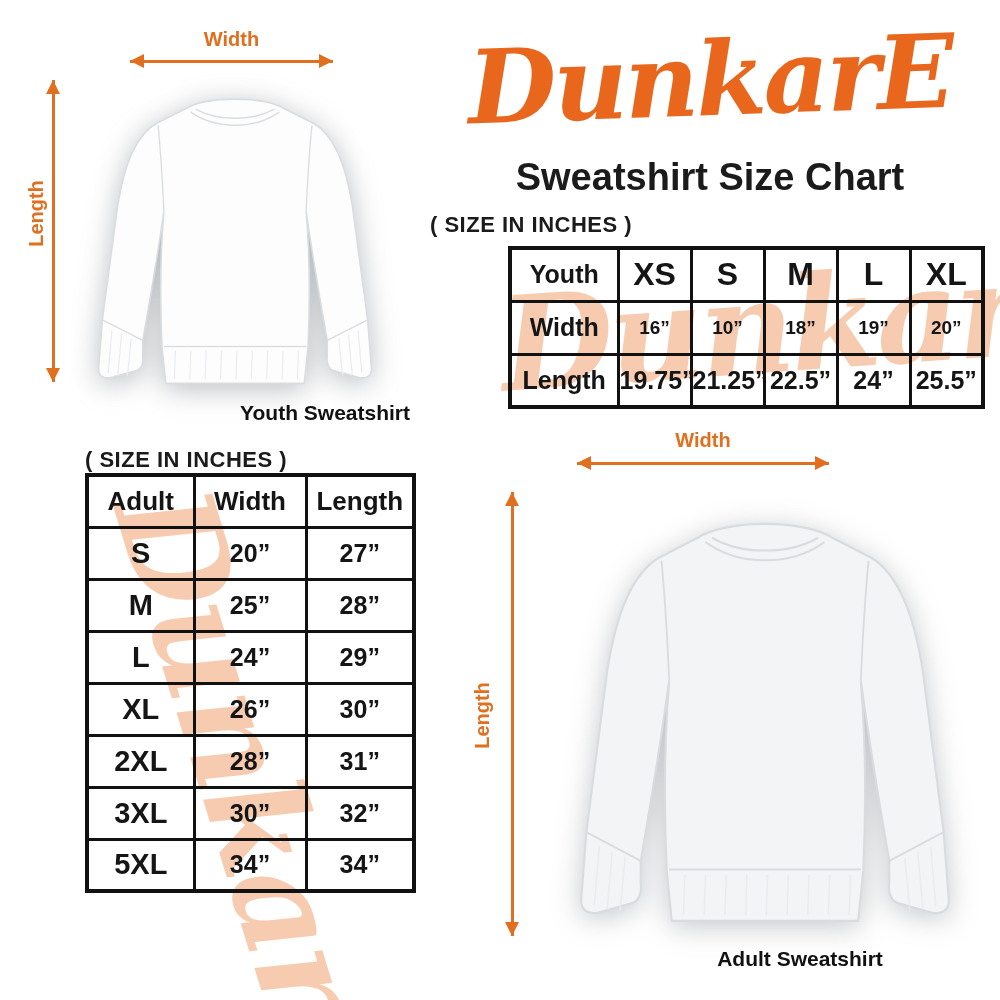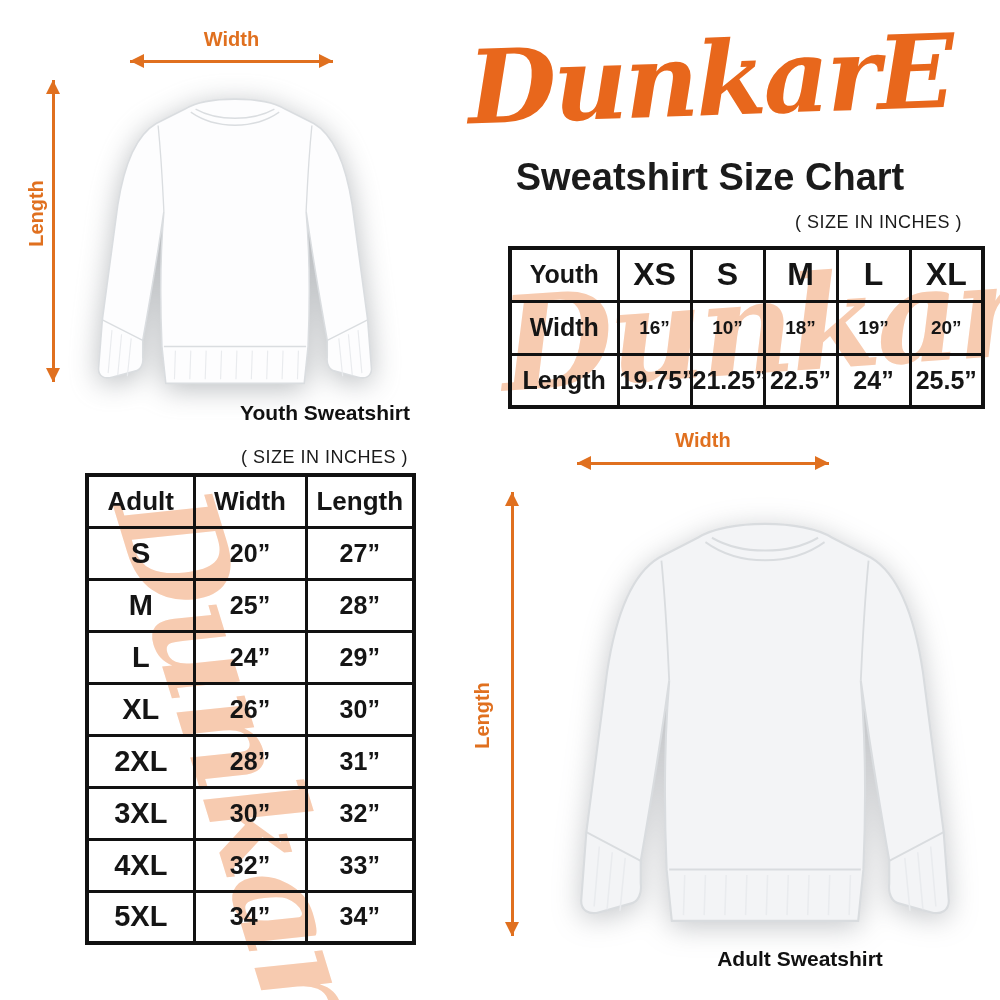--- a/index.html
+++ b/index.html
@@ -22,22 +22,22 @@
     font-family:"DejaVu Serif", serif; font-style:italic; font-weight:bold;
     font-size:102px; line-height:146px; color:#e8671c; text-align:center;
     letter-spacing:-3px; transform:rotate(-2deg);
   }
   .title {
     position:absolute; left:430px; top:156px; width:560px; z-index:2;
     font-size:38px; font-weight:700; text-align:center; color:#1b1b1b;
     letter-spacing:0px;
   }
   .units-note {
-    position:absolute; z-index:2; font-size:18px; font-weight:400; color:#1b1b1b;
-    text-align:right; letter-spacing:0.5px;
+    position:absolute; z-index:2; font-size:22px; font-weight:700; color:#1b1b1b;
+    text-align:left; letter-spacing:0.5px;
   }
   .note-youth { left:430px; top:212px; width:532px; }
   .note-adult { left:85px;  top:447px; width:323px; }
   
   table { border-collapse:collapse; table-layout:fixed; position:absolute; z-index:1; background:transparent;padding-left:12px; }
   td, th { border:3px solid #111; text-align:center; vertical-align:middle; padding:0; color:#151515; background:transparent; }
   .yt { left:508px; top:246px; width:474px; border:4px solid #111; }
   .yt td { height:53px; }
   .yt td:first-child { font-size:25px; font-weight:600; }
   .yt tr:nth-child(1) td:not(:first-child) { font-size:32px; font-weight:800; }
@@ -196,25 +196,20 @@
       <td>2XL</td>
       <td>28”</td>
       <td>31”</td>
     </tr>
     <tr>
       <td>3XL</td>
       <td>30”</td>
       <td>32”</td>
     </tr>
     <tr>
-      <td>4XL</td>
-      <td>32”</td>
-      <td>33”</td>
-    </tr>
-    <tr>
       <td>5XL</td>
       <td>34”</td>
       <td>34”</td>
     </tr>
   </tbody>
     </table>
 
   <div>
     <svg class="shirt shirt-adult" viewBox="0 0 360 340" preserveAspectRatio="none">
         <use href="#sweatshirt"></use>

